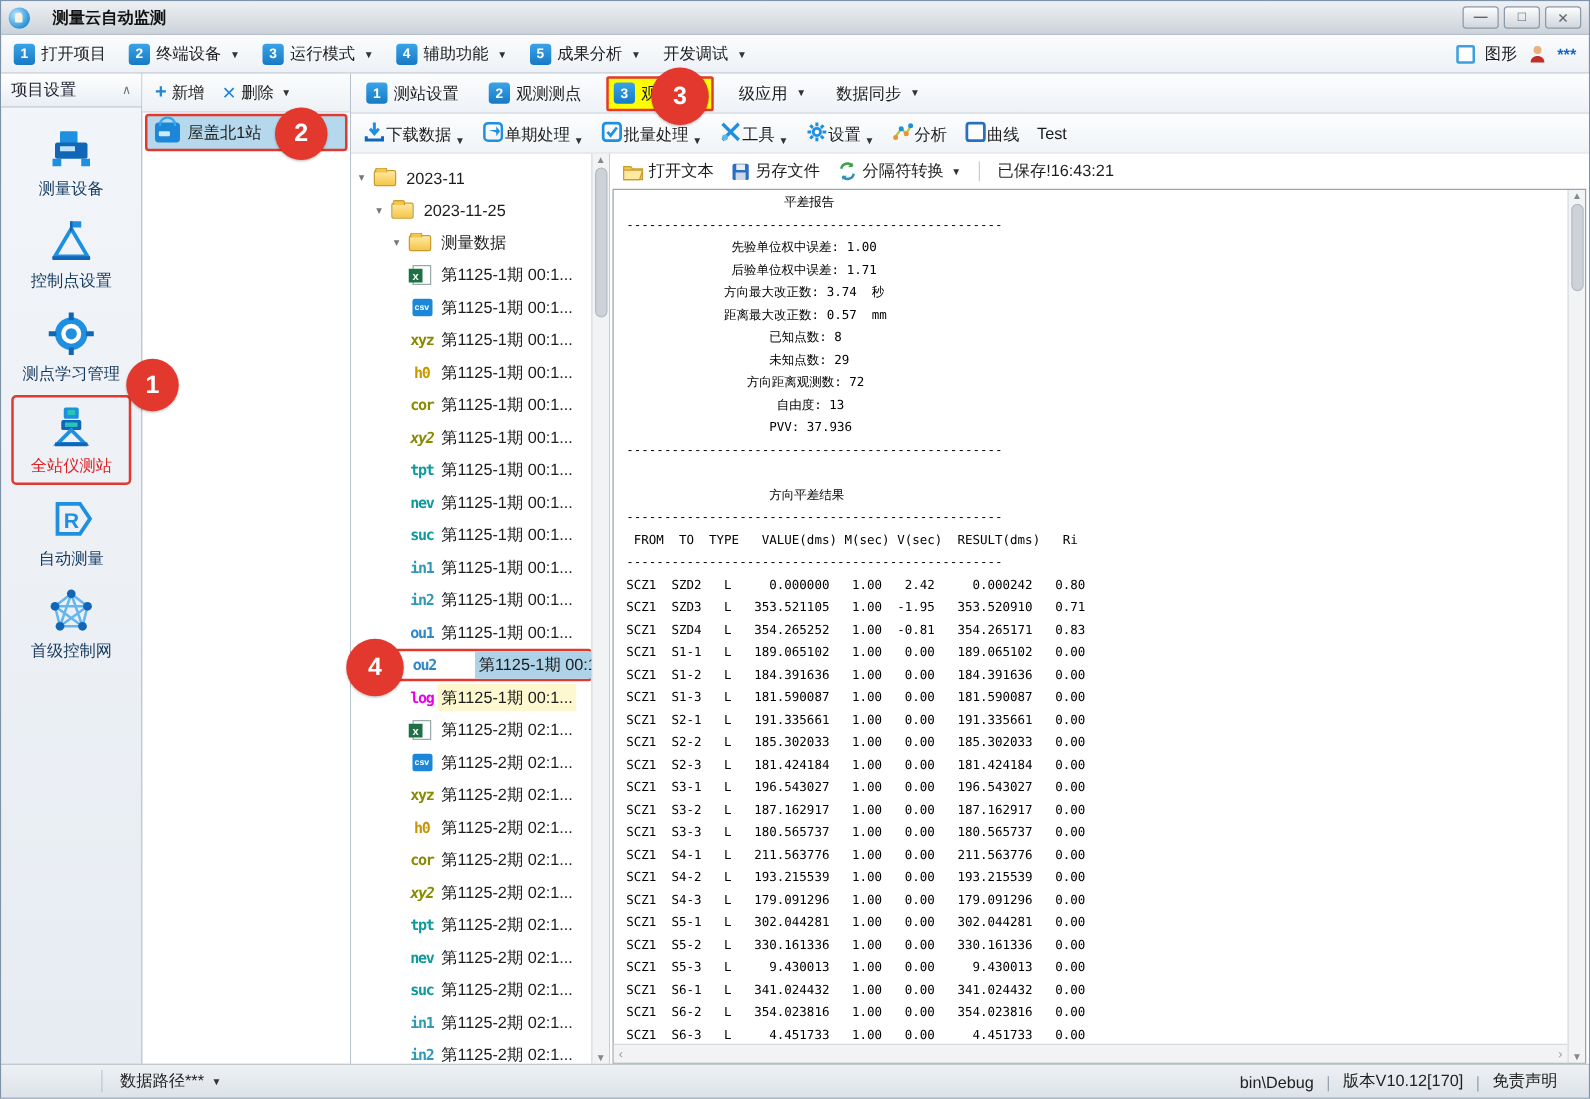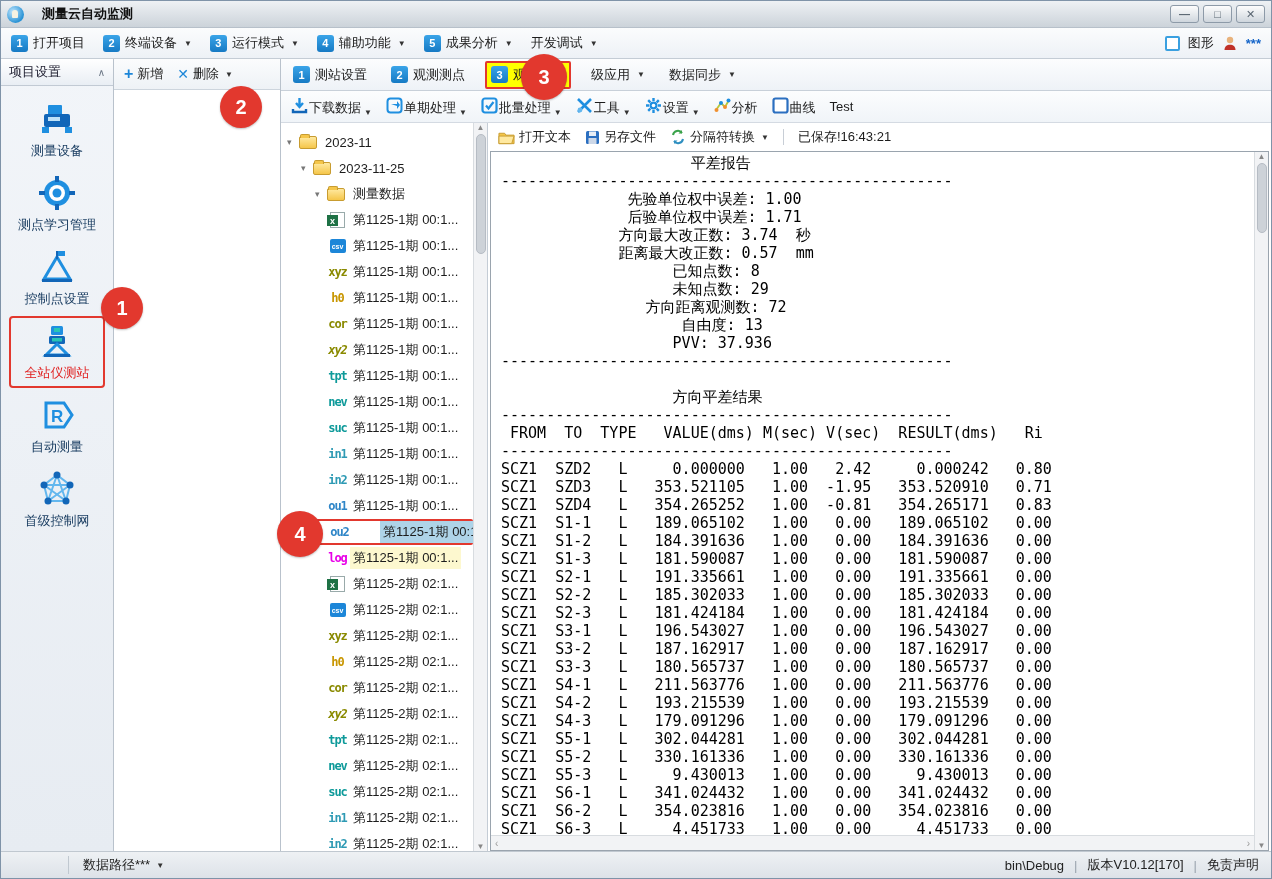--- a/index.html
+++ b/index.html
@@ -78,25 +78,25 @@
   .tree-row.boxed { border:2px solid #e2382e; border-radius:2px;gap:28px; }
   .vscroll { width:14px; background:#f2f3f5; border-left:1px solid #d8dce0; display:flex; flex-direction:column; align-items:center; font-size:8px; color:#888; flex:0 0 14px; }
   .vthumb { width:10px; background:#cdd2d8; border:1px solid #b6bcc4; border-radius:5px; }
 
   
   .report-panel { flex:1; display:flex; flex-direction:column; min-width:0; background:#fff; }
   .report-toolbar { height:28px; display:flex; align-items:center; gap:14px; padding:0 10px; background:#fff; flex:0 0 auto; }
   .rt-sep { width:1px; height:16px; background:#c8ced6; }
   .report-body { flex:1; display:flex; min-height:0; border:1px solid #9aa4ae; margin:0 2px 0 2px; }
   .report-textwrap { flex:1; display:flex; flex-direction:column; min-width:0; }
-  .report-pre { flex:1; overflow:hidden; font-family:"DejaVu Sans Mono","Liberation Mono",monospace; font-size:15px; line-height:18px; padding:2px 0 0 10px; white-space:pre; color:#000; }
+  .report-pre { flex:1; overflow:hidden; font-family:"DejaVu Sans Mono","Liberation Mono",monospace; font-size:10px; line-height:18px; padding:2px 0 0 10px; white-space:pre; color:#000; }
   .hscroll { height:15px; background:#f2f3f5; border-top:1px solid #d8dce0; display:flex; align-items:center; justify-content:space-between; padding:0 4px; color:#999; font-size:10px; flex:0 0 15px; }
 
   
-  .statusbar { height:27px; background:linear-gradient(#eef1f4,#dde2e8); border-top:1px solid #c0c8d0; display:flex; align-items:center; padding:0 12px; flex:0 0 auto; color:#222; }
+  .statusbar { height:27px; background:linear-gradient(#eef1f4,#dde2e8); border-top:1px solid #c0c8d0; display:flex; align-items:center; padding:0 25px; flex:0 0 auto; color:#222; }
   .statusbar .sep { color:#9aa4ae; margin:0 10px; }
   .status-right { margin-left:auto; display:flex; align-items:center; }
   .status-left { display:flex; align-items:center; gap:4px; border-left:1px solid #c0c8d0; padding-left:14px; margin-left:55px; }
 
   
   .marker { position:absolute; background:#e2382e; color:#fff; border-radius:50%; display:flex; align-items:center; justify-content:center; font-size:20px; font-weight:bold; z-index:50; box-shadow:0 1px 2px rgba(0,0,0,.25); }
   .m1 { left:100px; top:286px; width:42px; height:42px; }
   .m2 { left:219px; top:85px;  width:42px; height:42px; }
   .m3 { left:520px; top:53px;  width:46px; height:46px; }
   .m4 { left:276px; top:510px; width:46px; height:46px; }
@@ -171,38 +171,38 @@
                 <rect x="10" y="4" width="14" height="10" rx="1" fill="#1f8fe0"></rect>
                 <rect x="6" y="13" width="26" height="13" rx="2" fill="#1266b8"></rect>
                 <rect x="10" y="16" width="12" height="4" fill="#bfe2f8"></rect>
                 <rect x="4" y="26" width="7" height="6" fill="#1f8fe0"></rect>
                 <rect x="27" y="26" width="7" height="6" fill="#1f8fe0"></rect>
               </svg></span>
             <div class="lbl">测量设备</div>
           </div>
           <div class="side-item">
             <span><svg viewBox="0 0 38 36">
+                <path d="M19 8 L32 30 H6 Z" fill="none" stroke="#1f8fe0" stroke-width="3"></path>
+                <rect x="19" y="2" width="8" height="5" fill="#1f8fe0"></rect>
+                <rect x="18" y="2" width="2" height="8" fill="#1266b8"></rect>
+                <rect x="4" y="30" width="30" height="3" fill="#1266b8"></rect>
+              </svg></span>
+            <div class="lbl">控制点设置</div>
+          </div>
+          <div class="side-item">
+            <span><svg viewBox="0 0 38 36">
                 <circle cx="19" cy="18" r="13" fill="#1f8fe0"></circle>
                 <circle cx="19" cy="18" r="8" fill="#fff"></circle>
                 <circle cx="19" cy="18" r="4.5" fill="#1f8fe0"></circle>
                 <rect x="17" y="1" width="4" height="6" fill="#1266b8"></rect>
                 <rect x="17" y="29" width="4" height="6" fill="#1266b8"></rect>
                 <rect x="1" y="16" width="6" height="4" fill="#1266b8"></rect>
                 <rect x="31" y="16" width="6" height="4" fill="#1266b8"></rect>
               </svg></span>
             <div class="lbl">测点学习管理</div>
-          </div>
-          <div class="side-item">
-            <span><svg viewBox="0 0 38 36">
-                <path d="M19 8 L32 30 H6 Z" fill="none" stroke="#1f8fe0" stroke-width="3"></path>
-                <rect x="19" y="2" width="8" height="5" fill="#1f8fe0"></rect>
-                <rect x="18" y="2" width="2" height="8" fill="#1266b8"></rect>
-                <rect x="4" y="30" width="30" height="3" fill="#1266b8"></rect>
-              </svg></span>
-            <div class="lbl">控制点设置</div>
           </div>
           <div class="side-item active">
             <span><svg viewBox="0 0 38 36">
                 <rect x="13" y="3" width="12" height="9" rx="1.5" fill="#1f8fe0"></rect>
                 <rect x="16" y="5" width="6" height="4" fill="#29c5b6"></rect>
                 <rect x="11" y="13" width="16" height="8" rx="1.5" fill="#1266b8"></rect>
                 <rect x="14" y="15" width="10" height="3.5" fill="#29c5b6"></rect>
                 <path d="M8 32 L19 21 L30 32 Z" fill="none" stroke="#1f8fe0" stroke-width="3"></path>
                 <rect x="6" y="31" width="26" height="3" fill="#1266b8"></rect>
               </svg></span>
@@ -239,20 +239,26 @@
         <div class="tool-link">
           <span class="plus-ico">+</span>
           <span>新增</span>
         </div>
         <div class="tool-link">
           <span class="x-ico">✕</span>
           <span>删除</span>
           <span class="caret">▼</span>
         </div>
       </div>
+      <div id="station-list">
+          <div class="station-item">
+            <span class="station-ico"></span>
+            <span>屋盖北1站</span>
+          </div>
+        </div>
     </div>
 
     <div class="main-area">
       <div class="tabbar" id="tabbar">
           <div class="tab">
             <span class="num-badge">1</span>
             <span>测站设置</span>
           </div>
           <div class="tab">
             <span class="num-badge">2</span>

